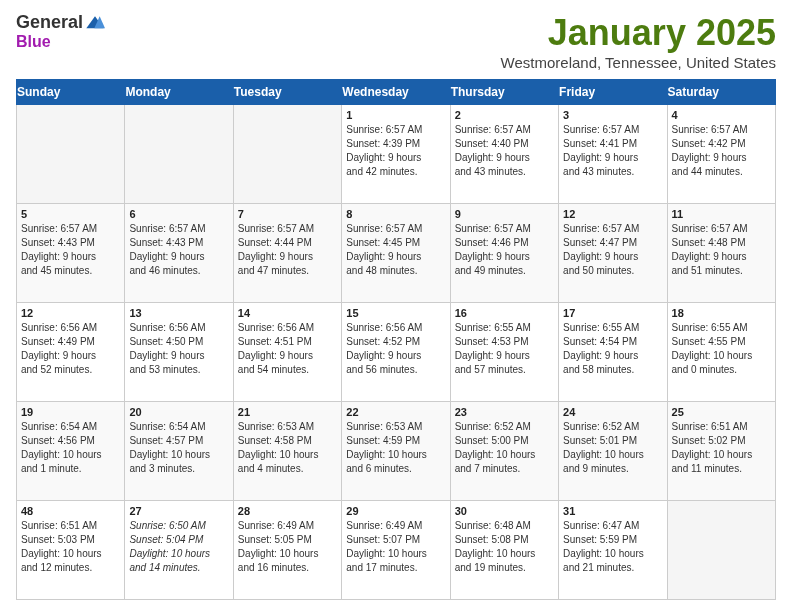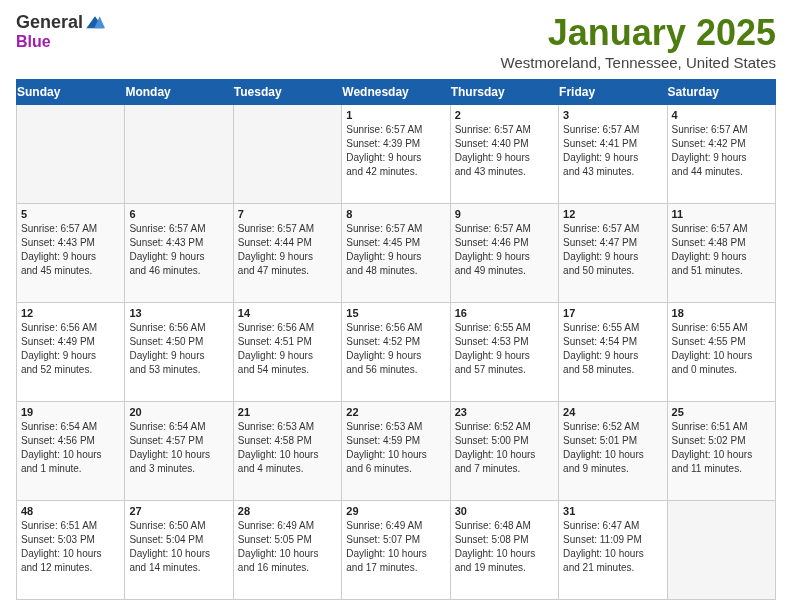--- a/index.html
+++ b/index.html
@@ -323,21 +323,21 @@
         <tr>
           <td>
             <div class="day-number">48</div>
             <div class="day-info" style="white-space: pre-line;">Sunrise: 6:51 AM
 Sunset: 5:03 PM
 Daylight: 10 hours
 and 12 minutes.</div>
           </td>
           <td>
             <div class="day-number">27</div>
-            <div class="day-info" style="white-space: pre-line;">Sunrise: 6:50 AM
+            <div class="day-info" style="white-space: pre-line; font-style: italic;">Sunrise: 6:50 AM
 Sunset: 5:04 PM
 Daylight: 10 hours
 and 14 minutes.</div>
           </td>
           <td>
             <div class="day-number">28</div>
             <div class="day-info" style="white-space: pre-line;">Sunrise: 6:49 AM
 Sunset: 5:05 PM
 Daylight: 10 hours
 and 16 minutes.</div>
@@ -352,21 +352,21 @@
           <td>
             <div class="day-number">30</div>
             <div class="day-info" style="white-space: pre-line;">Sunrise: 6:48 AM
 Sunset: 5:08 PM
 Daylight: 10 hours
 and 19 minutes.</div>
           </td>
           <td>
             <div class="day-number">31</div>
             <div class="day-info" style="white-space: pre-line;">Sunrise: 6:47 AM
-Sunset: 11:09 PM
+Sunset: 5:59 PM
 Daylight: 10 hours
 and 21 minutes.</div>
           </td>
           <td class="empty"></td>
         </tr>
       </tbody>
   </table>
 </div>
 
 </body></html>

